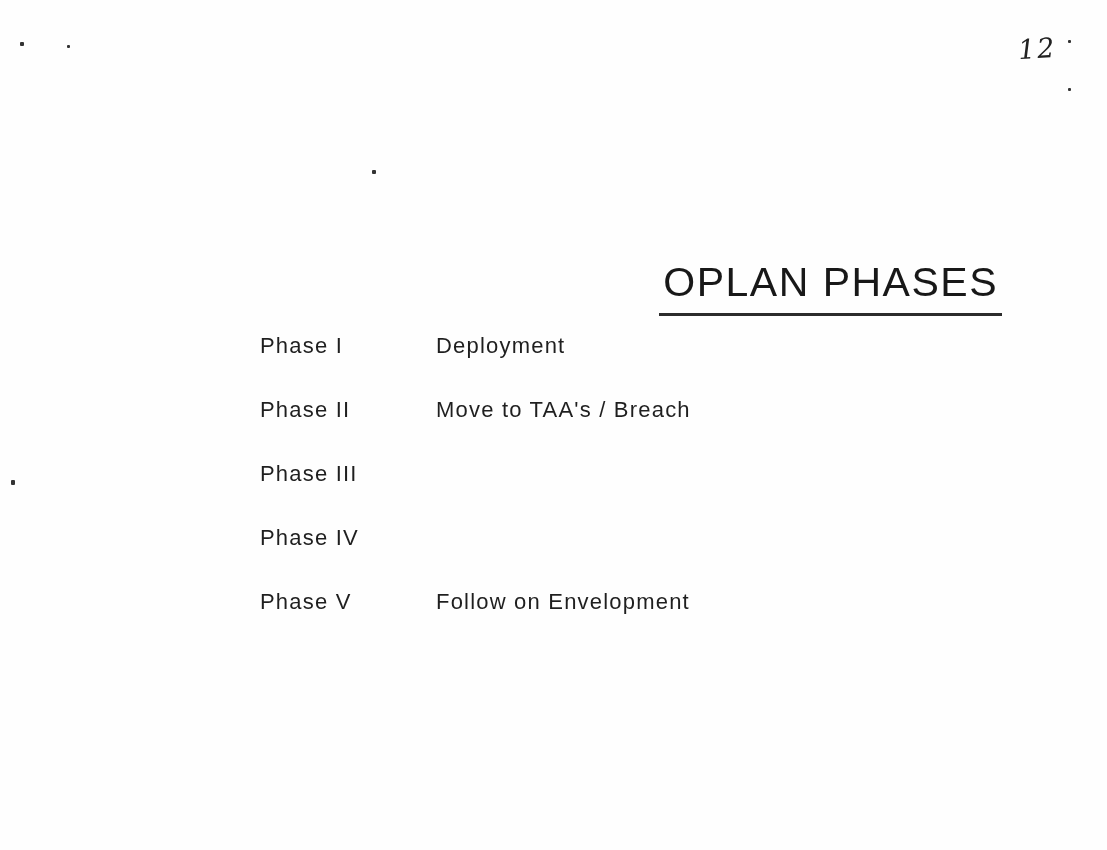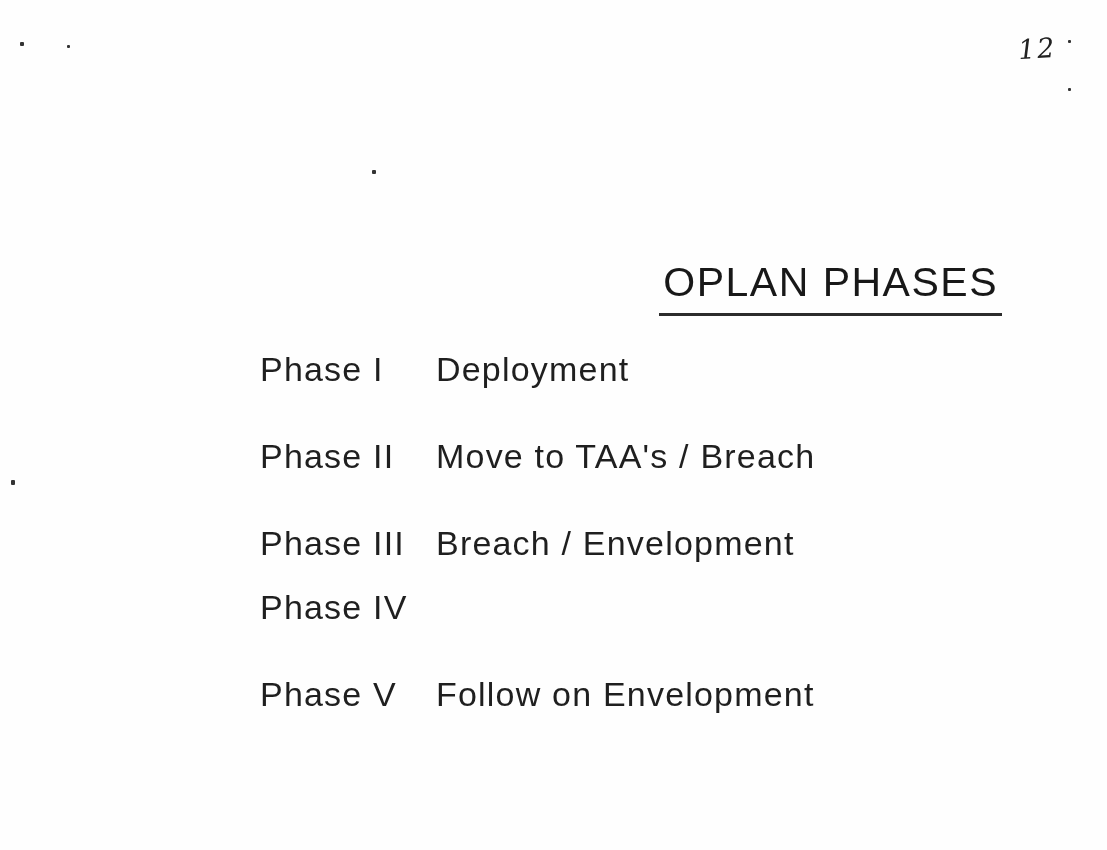--- a/index.html
+++ b/index.html
@@ -48,34 +48,33 @@
     top: 331px;
     left: 260px;
     display: flex;
     flex-direction: column;
     gap: 34px;
   }
   .phase-row {
     display: flex;
     flex-direction: row;
     align-items: baseline;
-    font-size: 34px;
+    font-size: 22px;
     letter-spacing: 1.2px;
     line-height: 30px;
     color: #1f1f1f;
   }
   .phase-label {
     display: inline-block;
     width: 176px;
     flex: 0 0 176px;
   }
   .phase-desc {
     display: inline-block;
     white-space: nowrap;
-    margin-top: 23px;
   }
   .speck {
     position: absolute;
     background: #333;
     border-radius: 1px;
   }
   .speck.s1 { left: 20px;   top: 42px;  width: 4px; height: 4px; }
   .speck.s2 { left: 67px;   top: 45px;  width: 3px; height: 3px; }
   .speck.s3 { left: 372px;  top: 170px; width: 4px; height: 4px; }
   .speck.s4 { left: 11px;   top: 480px; width: 4px; height: 5px; }
@@ -100,21 +99,20 @@
       <span class="phase-desc">Deployment</span>
     </div>
 
     <div class="phase-row">
       <span class="phase-label">Phase II</span>
       <span class="phase-desc">Move to TAA's / Breach</span>
     </div>
 
     <div class="phase-row">
       <span class="phase-label">Phase III</span>
-      <span class="phase-desc">Breach / Envelopment</span>
     </div>
 
     <div class="phase-row">
       <span class="phase-label">Phase IV</span>
     </div>
 
     <div class="phase-row">
       <span class="phase-label">Phase V</span>
       <span class="phase-desc">Follow on Envelopment</span>
     </div>

